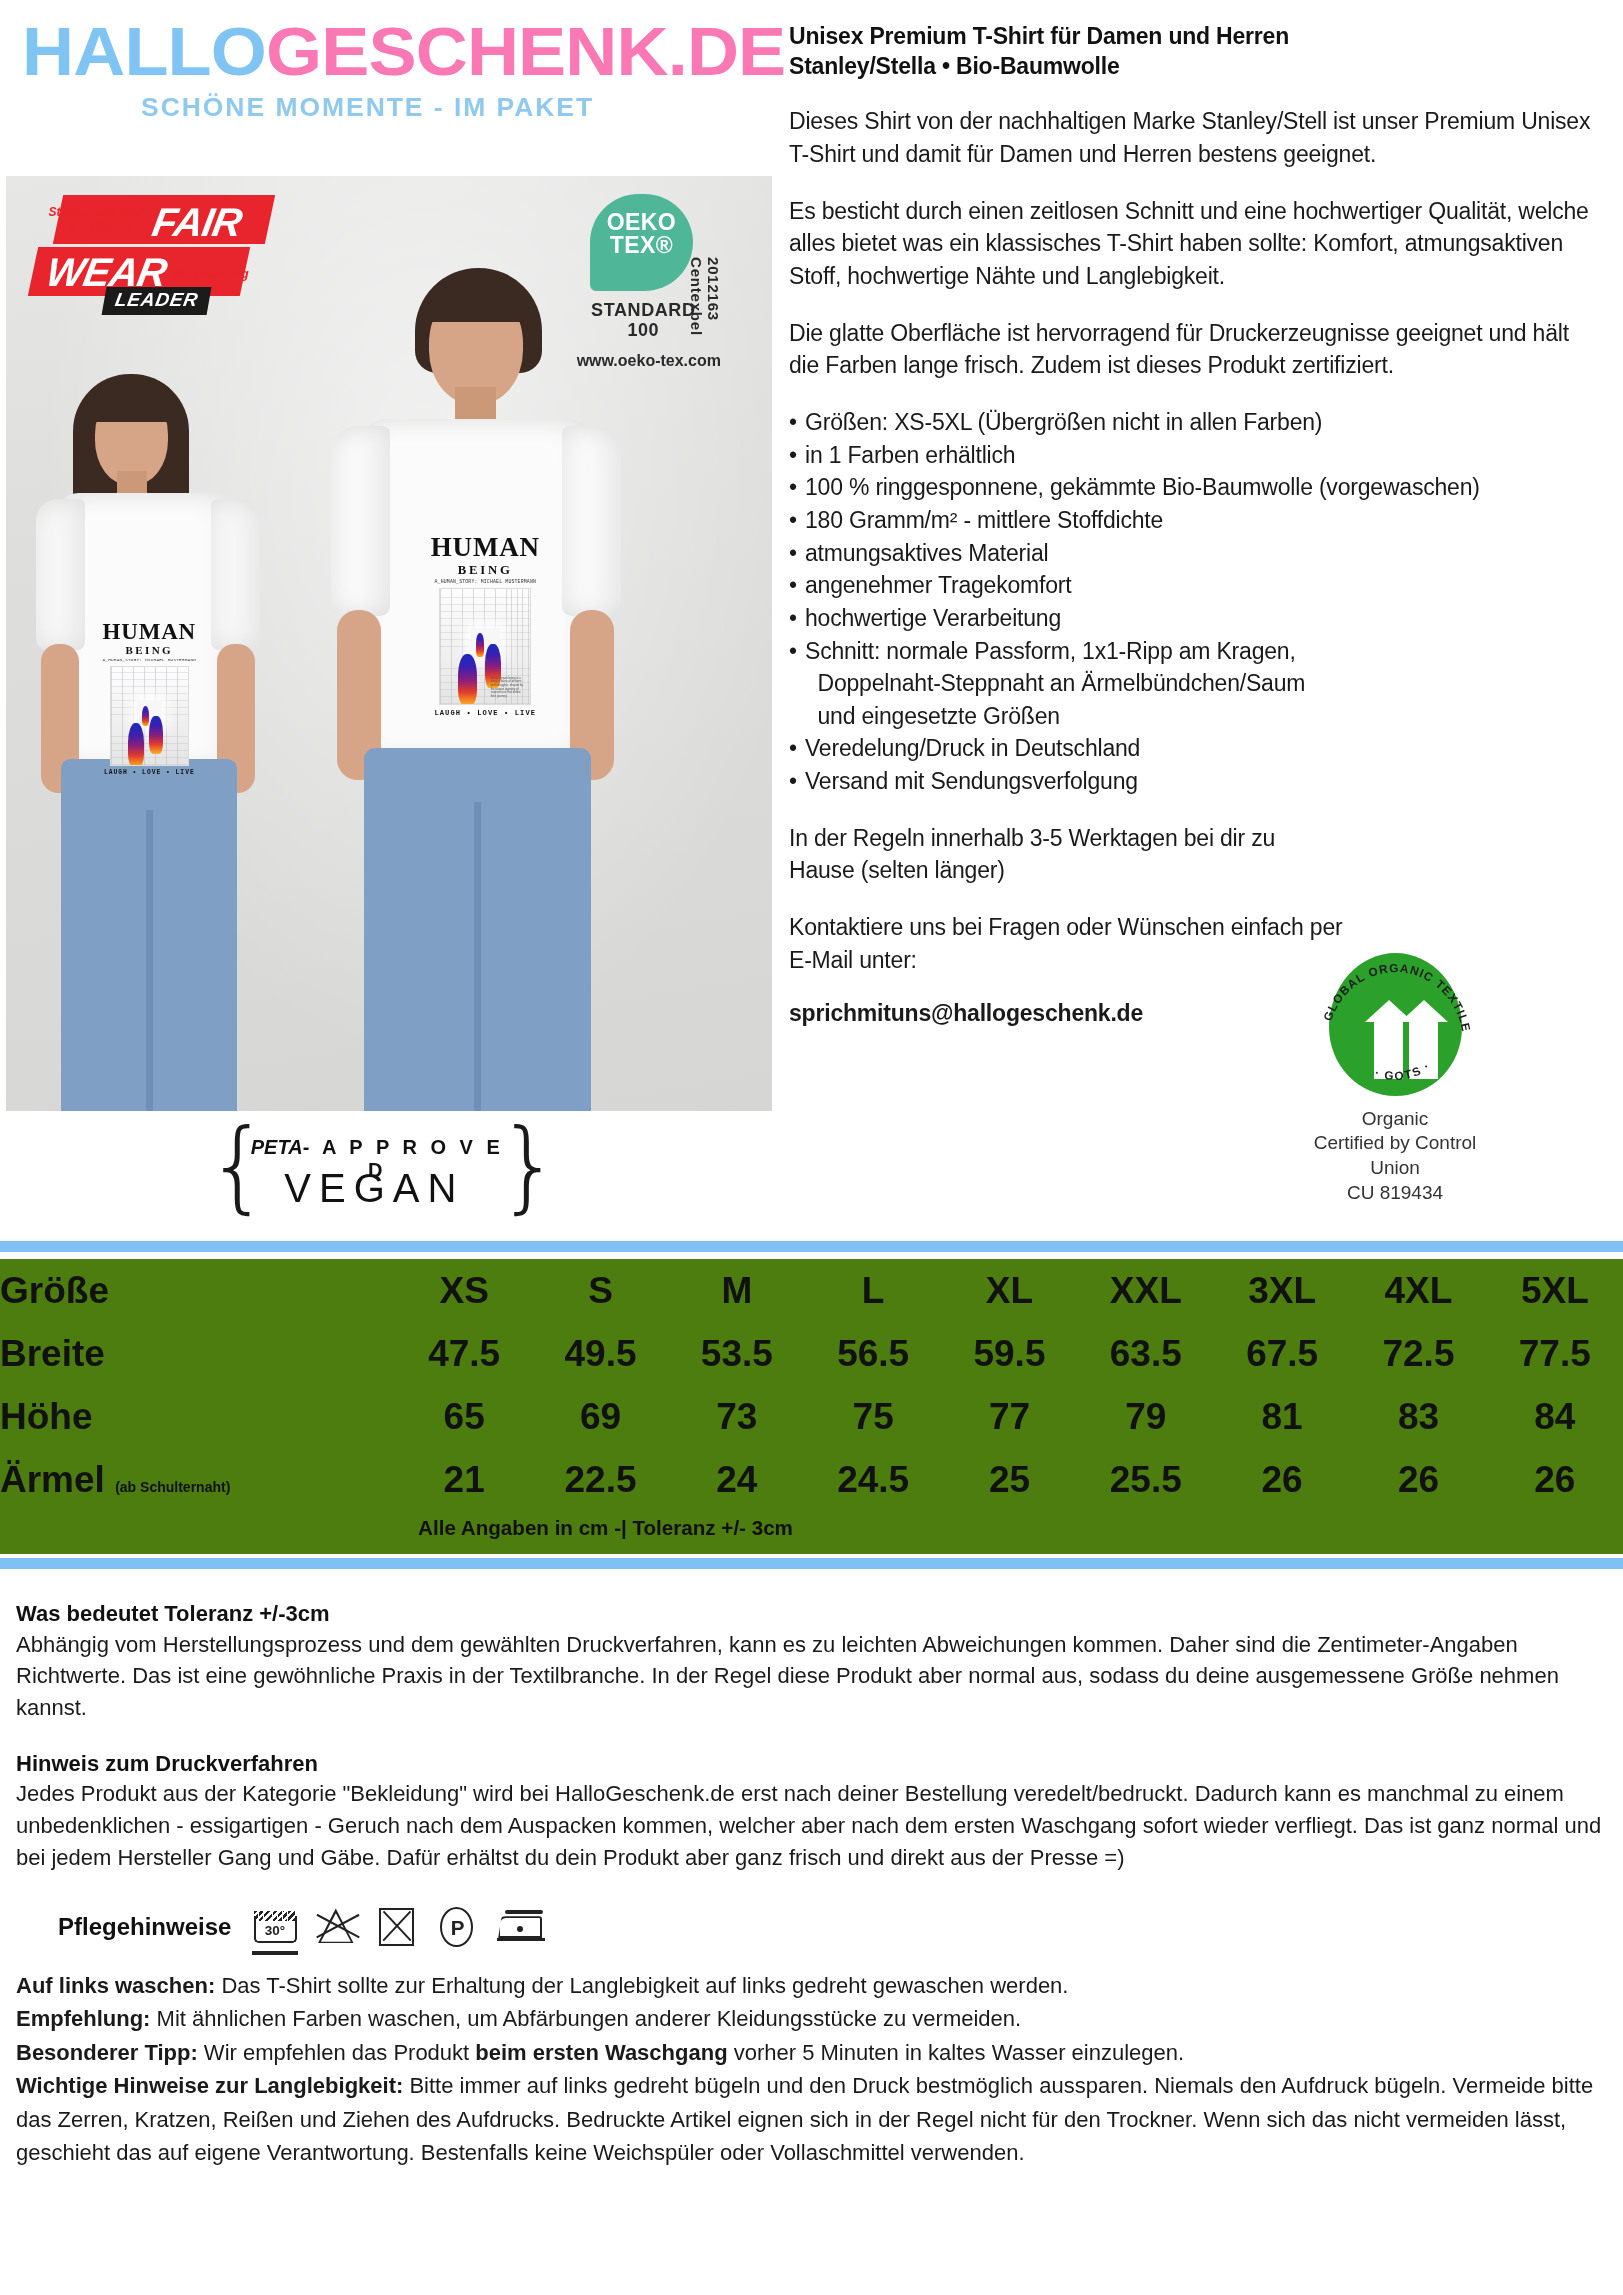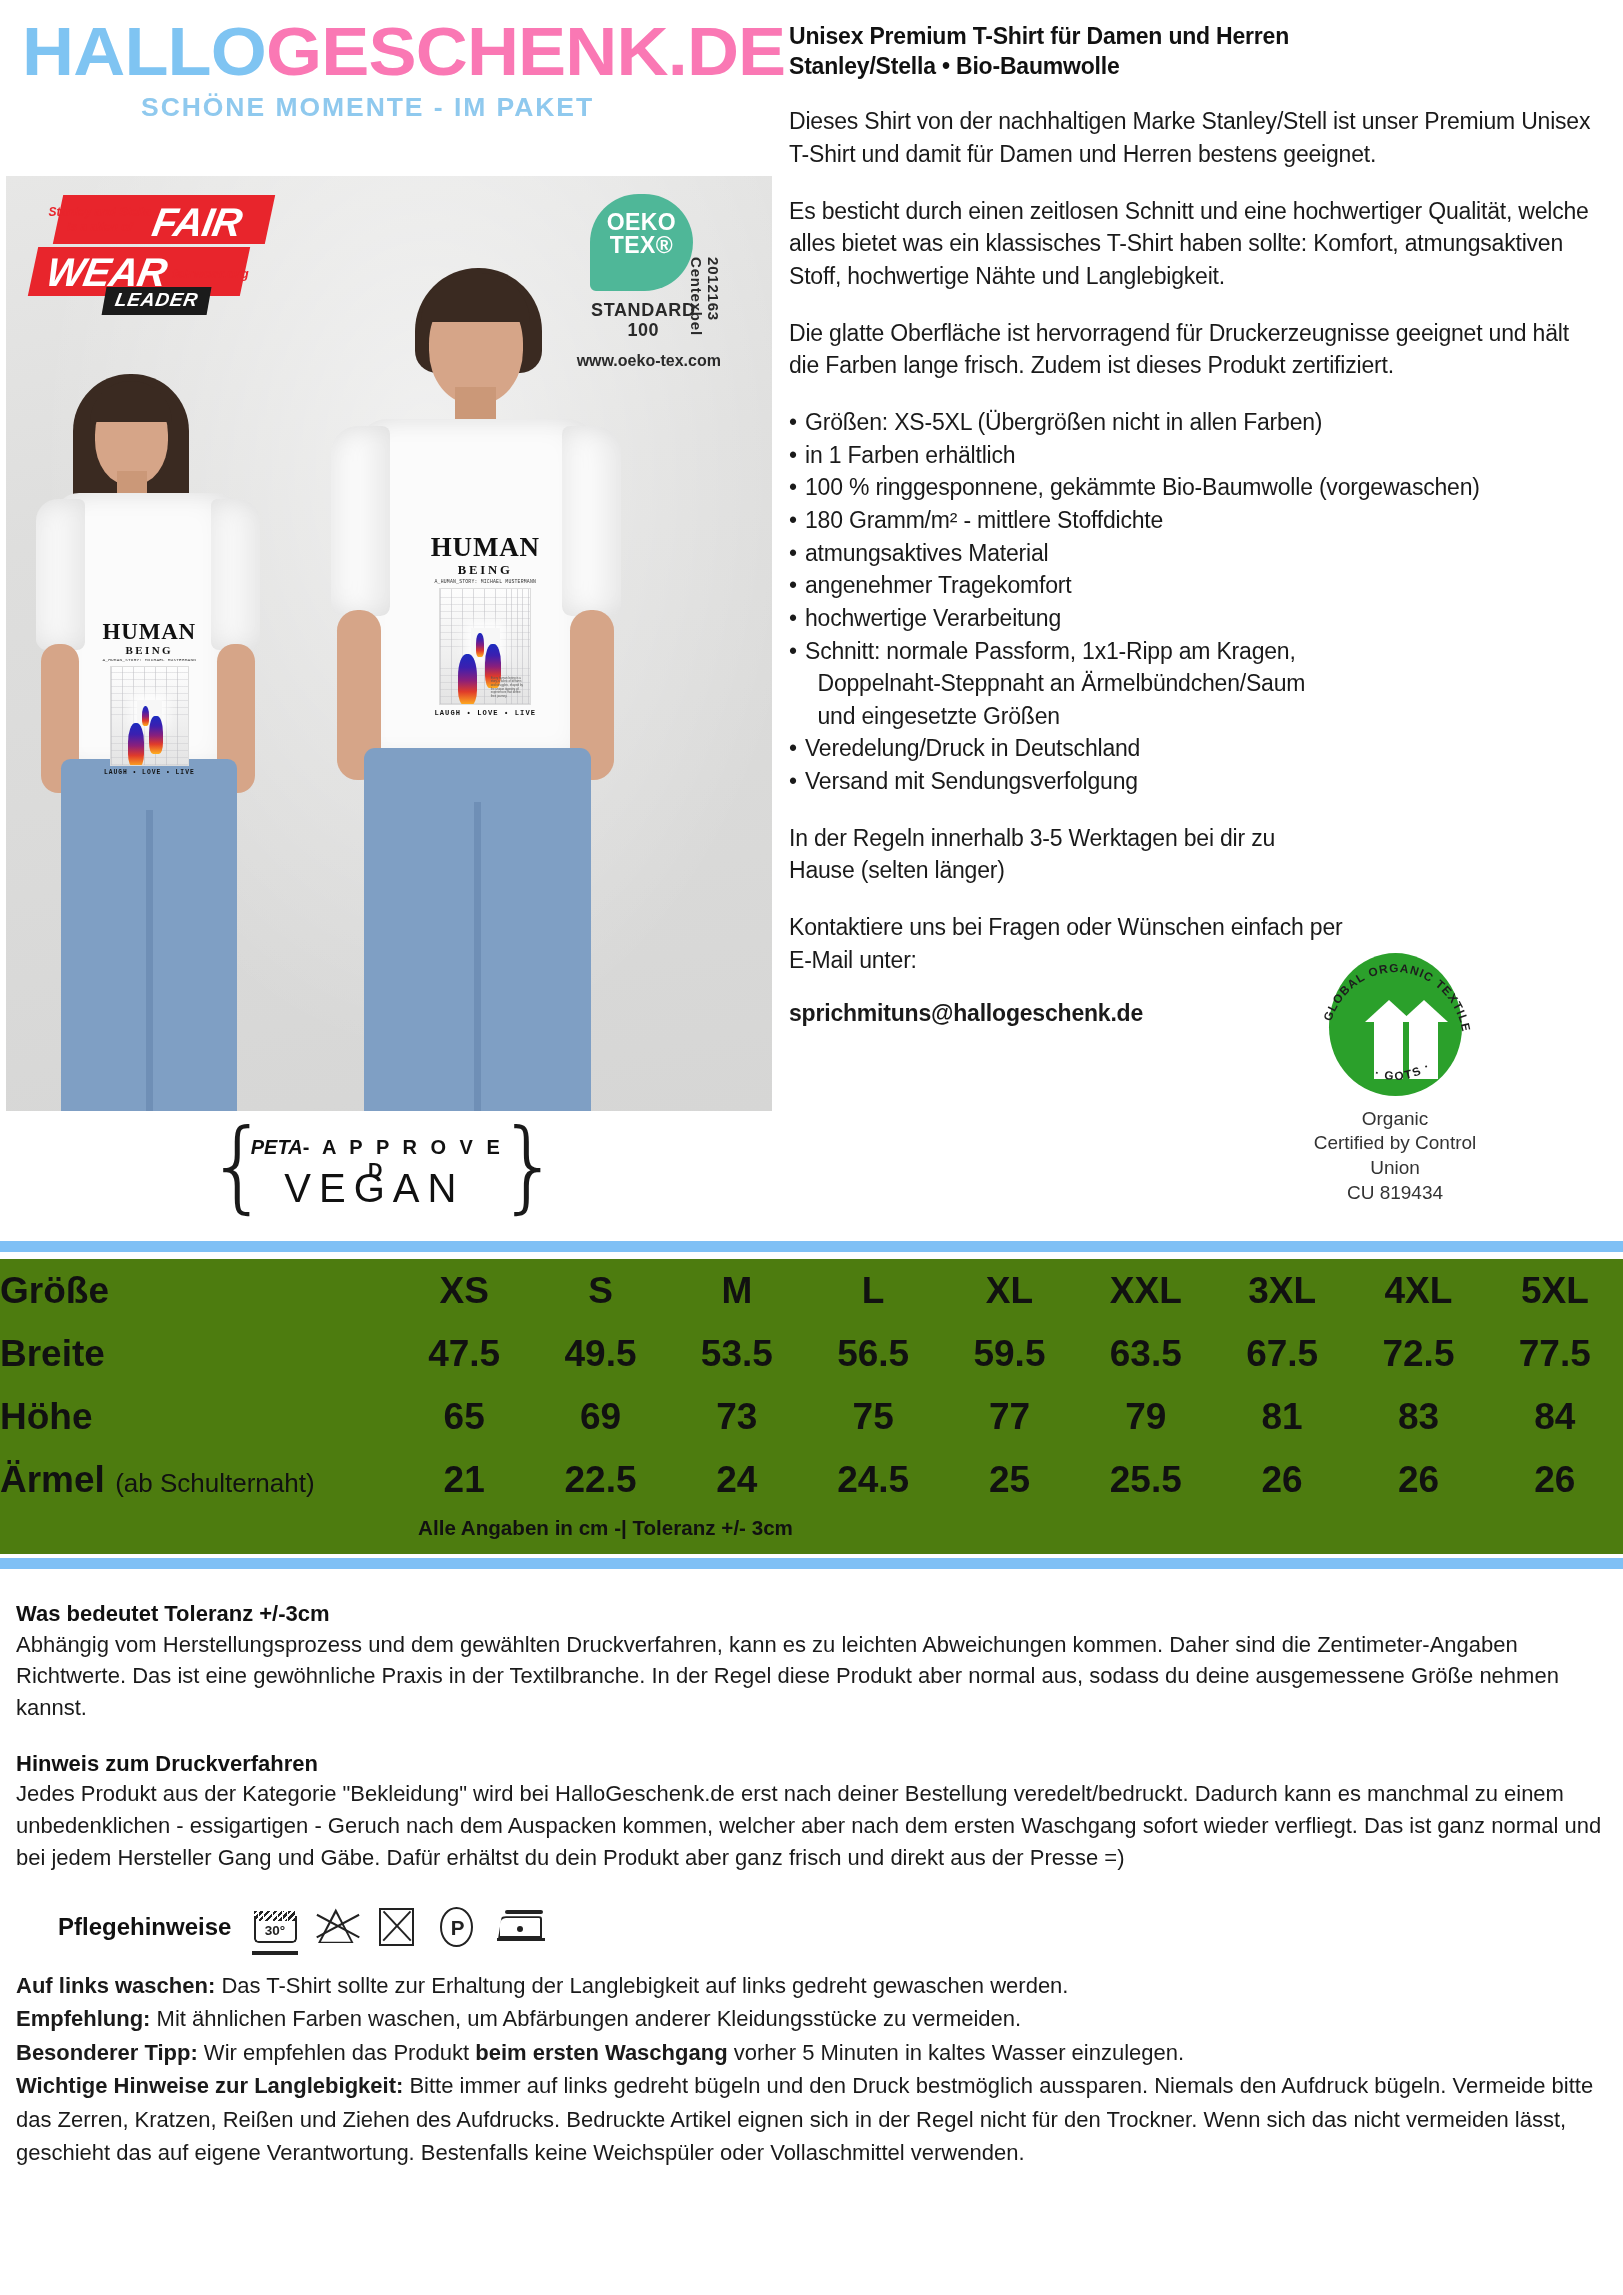--- a/index.html
+++ b/index.html
@@ -223,21 +223,21 @@
   .size-table {
     position:absolute; left:0; width:1623px; background:#4d7c0f;
   }
   table.sizes { width:100%; border-collapse:collapse; }
   table.sizes td {
     font-weight:bold; font-size:37px; color:#111; padding:0; white-space:nowrap;
     height:63px; vertical-align:middle;
   }
   td.lbl { text-align:left; padding-left:17.4px; width:396px; }
   td.val { text-align:center; }
-  .lbl-small { font-weight:normal; font-size:26px; }
+  .lbl-small { font-weight:bold; font-size:14px; }
   .table-note {
     text-align:center; font-weight:bold; font-size:20.6px; color:#111;
     padding-top:4.8px; padding-right:412px;
   }
 
   
   .bottom { position:absolute; left:0; width:1623px; padding:0 16px; }
   .b-head { font-weight:bold; font-size:22px; color:#111; margin-top:27px; }
   .b-para { font-size:22px; line-height:1.44; color:#1a1a1a; margin-top:1.6px; }
 

